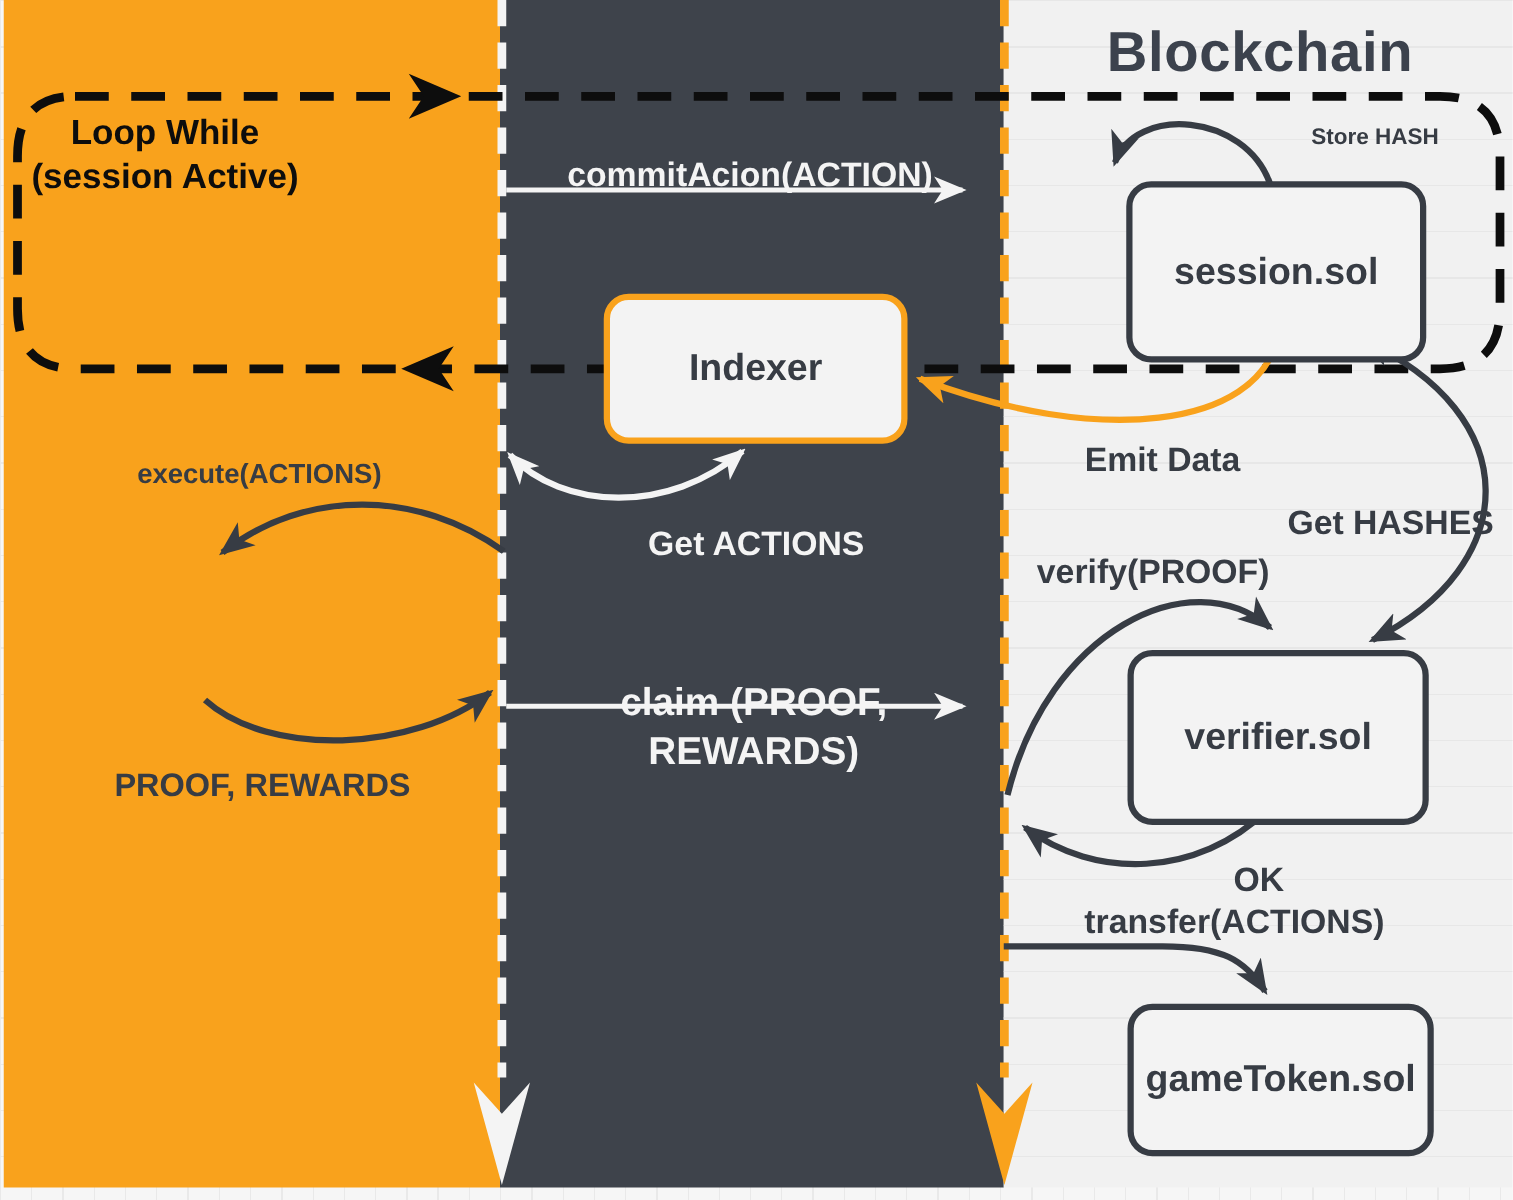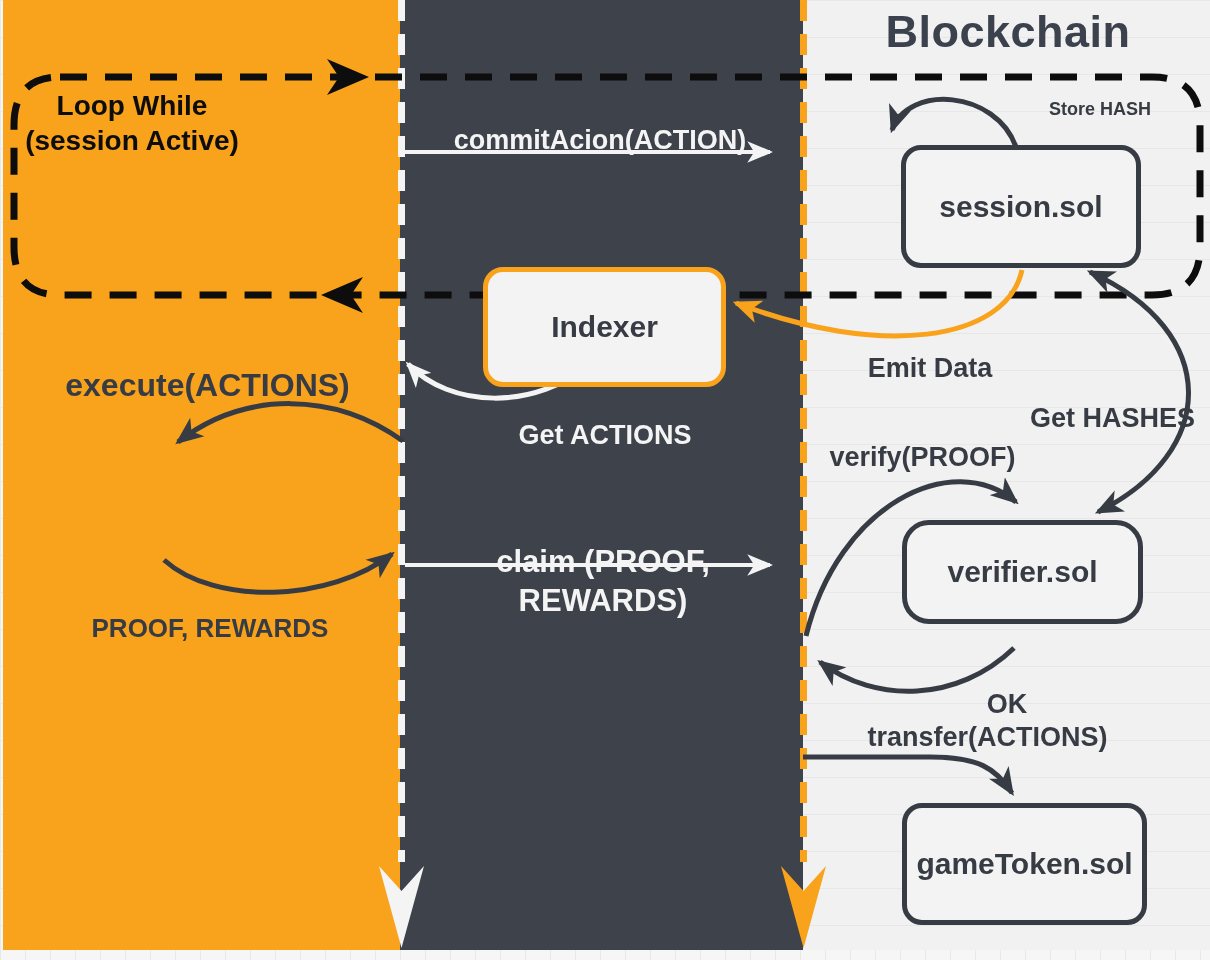--- a/index.html
+++ b/index.html
@@ -80,41 +80,41 @@
 
     <path d="M 1016,147 C 996,90 908,84 892,130" class="np sd" stroke-width="5" marker-end="url(#mD)"></path>
     <path d="M 1098,512 C 1218,452 1222,332 1090,272" class="np sd" stroke-width="5" marker-start="url(#mDs)" marker-end="url(#mD)"></path>
     <path d="M 806,636 C 838,505 952,448 1016,502" class="np sd" stroke-width="5" marker-end="url(#mD)"></path>
     <path d="M 1014,648 C 958,702 876,704 820,662" class="np sd" stroke-width="5" marker-end="url(#mD)"></path>
     <path d="M 803,757 L 930,757 C 978,757 996,768 1012,793" class="np sd" stroke-width="5" marker-end="url(#mD)"></path>
 
     <path d="M 1022,270 C 1006,342 880,358 736,303" class="np so" stroke-width="5" marker-end="url(#mO)"></path>
   </svg>
 
-  <div class="node" style="left:483px;top:235px;width:243px;height:120px;border:5px solid var(--c-orange,#F9A21C);background:var(--c-node_bg,#F3F3F3);margin-top:32px;">
+  <div class="node" style="left:483px;top:235px;width:243px;height:120px;border:5px solid var(--c-orange,#F9A21C);background:var(--c-node_bg,#F3F3F3);">
     <span>Indexer</span>
   </div>
-  <div class="node node-light" style="left:901px;top:145px;width:240px;height:123px;">
+  <div class="node node-light" style="left:901px;top:145px;width:240px;height:145px;">
     <span>session.sol</span>
   </div>
-  <div class="node node-light" style="left:902px;top:520px;width:241px;height:104px;border-radius:27px;">
+  <div class="node node-light" style="left:902px;top:520px;width:241px;height:140px;">
     <span>verifier.sol</span>
   </div>
   <div class="node node-light" style="left:902px;top:803px;width:245px;height:122px;">
     <span>gameToken.sol</span>
   </div>
 
-  <div class="heading" style="left:833px;top:6px;width:350px;">Blockchain</div>
+  <div class="heading" style="left:833px;top:16px;width:350px;">Blockchain</div>
 
   <div class="lbl lbl-black" style="left:22px;top:88px;width:220px;font-size:28px;white-space:pre-line;">Loop While
 (session Active)</div>
   <div class="lbl lbl-white" style="left:420px;top:111px;width:360px;font-size:27px;">commitAcion(ACTION)</div>
   <div class="lbl lbl-white" style="left:470px;top:406px;width:270px;font-size:27px;">Get ACTIONS</div>
   <div class="lbl lbl-white" style="left:408px;top:530px;width:390px;font-size:31px;">claim (PROOF, REWARDS)</div>
-  <div class="lbl lbl-dark" style="left:55px;top:365px;width:305px;font-size:32px;">execute(ACTIONS)</div>
+  <div class="lbl lbl-dark" style="left:55px;top:365px;width:305px;font-size:22px;">execute(ACTIONS)</div>
   <div class="lbl lbl-dark" style="left:55px;top:612px;width:310px;font-size:26px;">PROOF, REWARDS</div>
   <div class="lbl lbl-dark" style="left:1005px;top:98px;width:190px;font-size:18px;">Store HASH</div>
   <div class="lbl lbl-dark" style="left:850px;top:352px;width:160px;font-size:27px;">Emit Data</div>
   <div class="lbl lbl-dark" style="left:1015px;top:402px;width:195px;font-size:27px;">Get HASHES</div>
   <div class="lbl lbl-dark" style="left:820px;top:441px;width:205px;font-size:27px;">verify(PROOF)</div>
   <div class="lbl lbl-dark" style="left:975px;top:660px;width:64px;font-size:27px;margin-top:28px;">OK</div>
   <div class="lbl lbl-dark" style="left:845px;top:721px;width:285px;font-size:27px;">transfer(ACTIONS)</div>
 
 </div>
 

